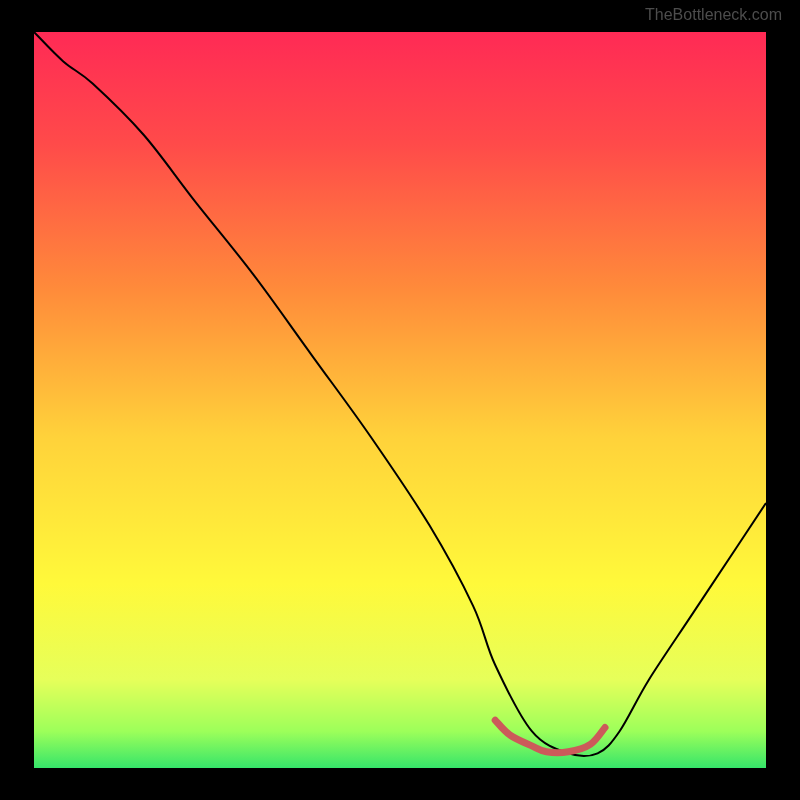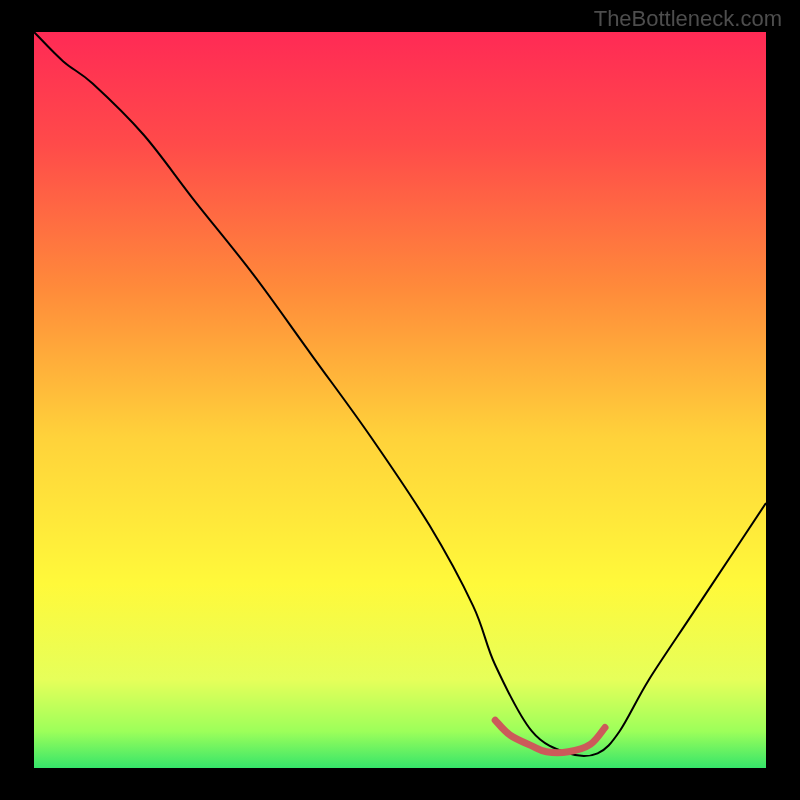--- a/index.html
+++ b/index.html
@@ -8,21 +8,21 @@
     height: 800px;
     background: #000;
     position: relative;
     font-family: Arial, sans-serif;
   }
   .watermark {
     position: absolute;
     top: 6px;
     right: 18px;
     color: #4d4d4d;
-    font-size: 22px;
+    font-size: 16px;
     font-weight: 500;
     z-index: 10;
   }
   .plot-area {
     position: absolute;
     left: 34px;
     top: 32px;
     width: 732px;
     height: 736px;
     overflow: hidden;

